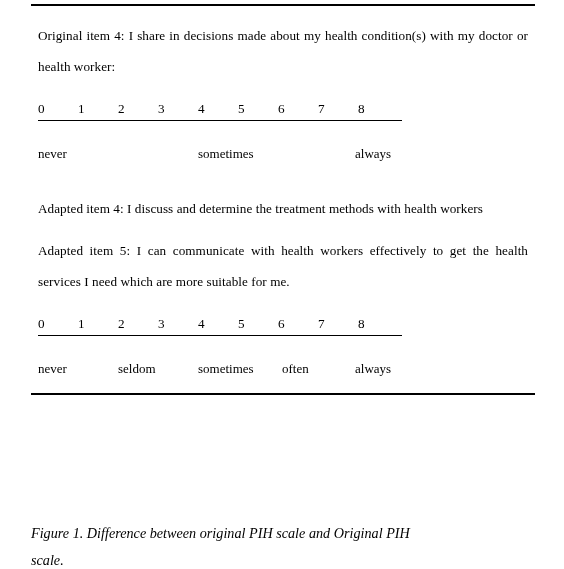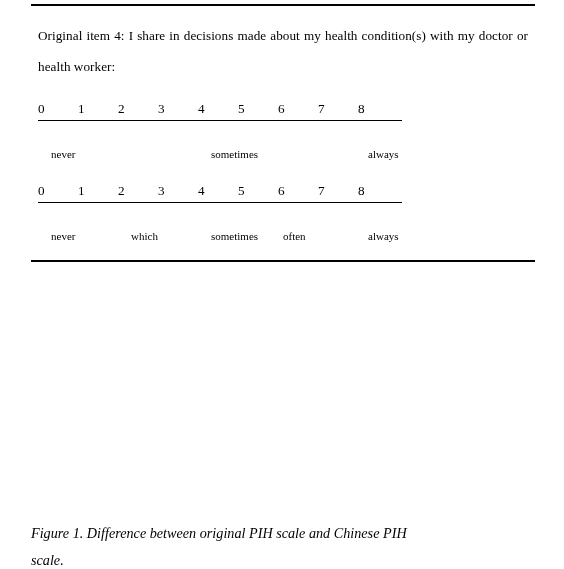--- a/index.html
+++ b/index.html
@@ -73,23 +73,22 @@
   .scale-numbers .num:last-child {
     flex: 0 0 24px;
     text-align: left;
   }
 
   .scale-anchors {
     position: relative;
     width: 364px;
     height: 20px;
     margin-top: 23px;
-    font-size: 11px;
+    font-size: 13px;
     line-height: 20px;
-    margin-left: 13px;
   }
   .scale-anchors .anchor {
     position: absolute;
     top: 0;
     white-space: nowrap;
   }
 
   
   .caption {
     position: absolute;
@@ -135,43 +134,45 @@
         <span class="num">7</span>
         <span class="num">8</span>
       </div>
       <div class="scale-anchors">
         <span class="anchor" style="left:0px;">never</span>
         <span class="anchor" style="left:160px;">sometimes</span>
         <span class="anchor" style="left:317px;">always</span>
       </div>
     </div>
 
+    <p class="para" style="margin-top:29px;">Adapted item 4: I discuss and determine the treatment methods with health workers</p>
 
+    <p class="para">Adapted item 5: I can communicate with health workers effectively to get the health services I need which are more suitable for me.</p>
 
     <div class="scale">
       <div class="scale-numbers">
         <span class="num">0</span>
         <span class="num">1</span>
         <span class="num">2</span>
         <span class="num">3</span>
         <span class="num">4</span>
         <span class="num">5</span>
         <span class="num">6</span>
         <span class="num">7</span>
         <span class="num">8</span>
       </div>
       <div class="scale-anchors">
         <span class="anchor" style="left:0px;">never</span>
-        <span class="anchor" style="left:80px;">which</span>
+        <span class="anchor" style="left:80px;">seldom</span>
         <span class="anchor" style="left:160px;">sometimes</span>
-        <span class="anchor" style="left:232px;">often</span>
+        <span class="anchor" style="left:244px;">often</span>
         <span class="anchor" style="left:317px;">always</span>
       </div>
     </div>
 
   </div>
 
   <div class="caption">
-    <span class="cap-label">Figure 1.</span><span class="cap-text"> Difference between original PIH scale and Chinese PIH</span>
+    <span class="cap-label">Figure 1.</span><span class="cap-text"> Difference between original PIH scale and Original PIH</span>
     <span class="cap-line2">scale.</span>
   </div>
 
 </div>
 
 </body></html>

